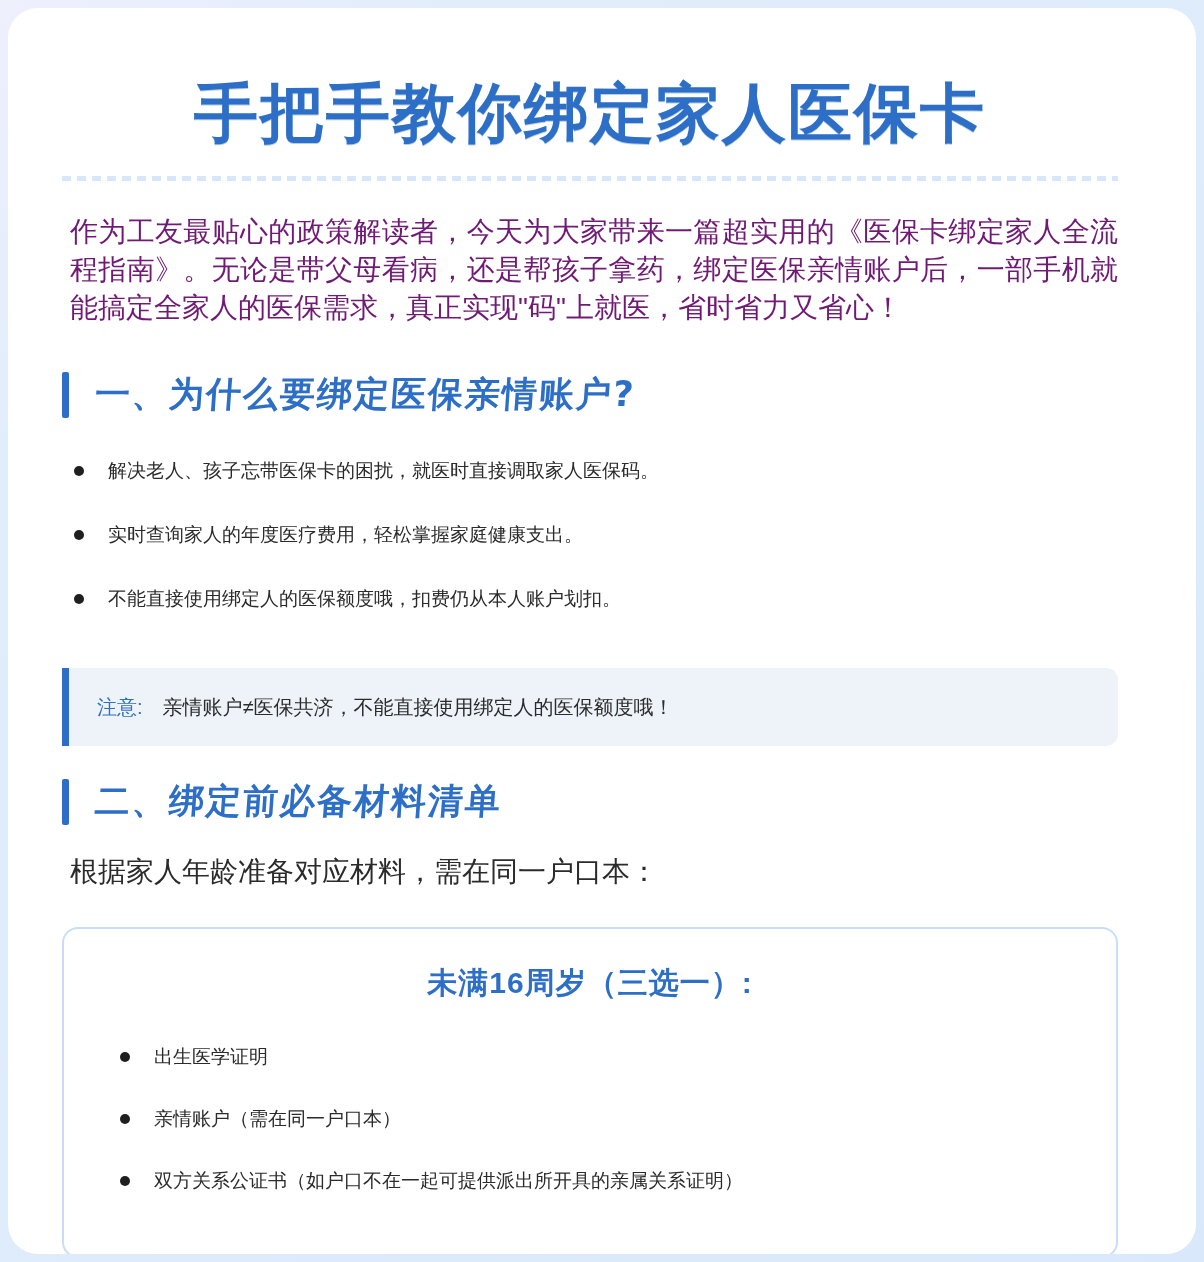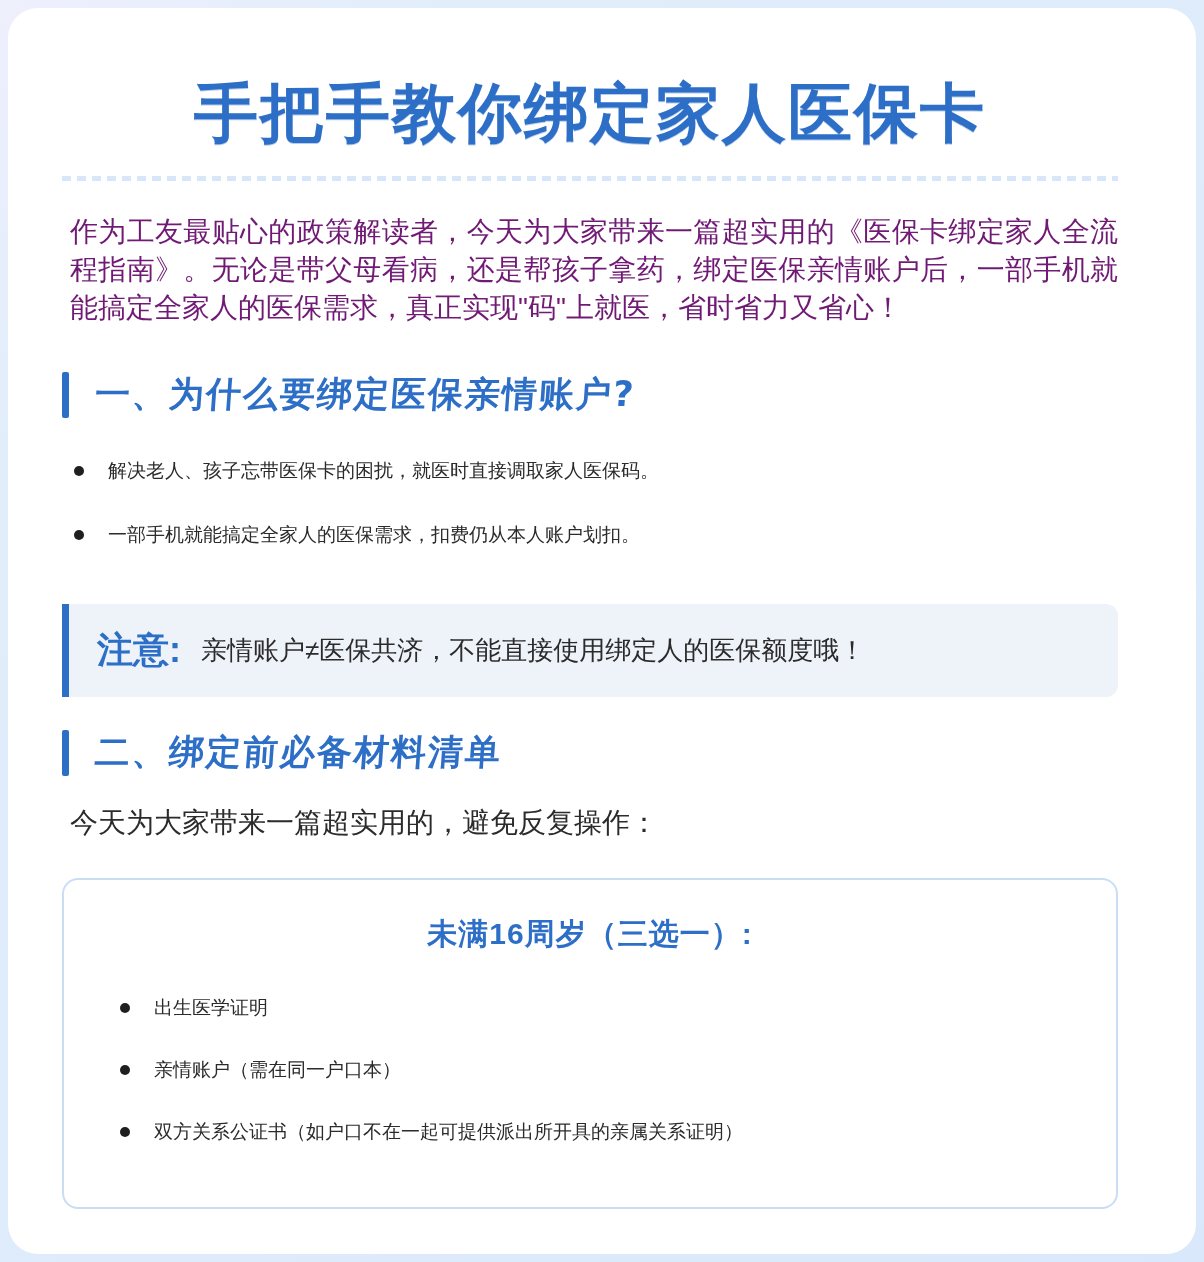--- a/index.html
+++ b/index.html
@@ -102,27 +102,27 @@
     display: flex;
     align-items: center;
     gap: 20px;
     background: var(--note-bg);
     border-left: 7px solid var(--accent);
     border-radius: 0 12px 12px 0;
     padding: 22px 28px;
     min-height: 34px;
   }
   .note .note-label {
-    font-size: 36px;
-    font-weight: bold;
+    font-size: 20px;
+    font-weight: normal;
     color: var(--accent);
     flex: none;
   }
   .note .note-text {
-    font-size: 26px;
+    font-size: 20px;
     color: #2b2b2b;
   }
   
   .section-heading.second {
     margin-top: 32px;
   }
   .lead {
     margin: 28px 0 0 8px;
     font-size: 28px;
     line-height: 38px;
@@ -166,35 +166,39 @@
     <h2>一、为什么要绑定医保亲情账户?</h2>
   </div>
 
   <ul class="dot-list">
     <li>
       <span class="dot"></span>
       <span>解决老人、孩子忘带医保卡的困扰，就医时直接调取家人医保码。</span>
     </li>
     <li>
       <span class="dot"></span>
-      <span>一部手机就能搞定全家人的医保需求，扣费仍从本人账户划扣。</span>
+      <span>实时查询家人的年度医疗费用，轻松掌握家庭健康支出。</span>
+    </li>
+    <li>
+      <span class="dot"></span>
+      <span>不能直接使用绑定人的医保额度哦，扣费仍从本人账户划扣。</span>
     </li>
   </ul>
 
   <div class="note">
     <span class="note-label">注意:</span>
     <span class="note-text">亲情账户≠医保共济，不能直接使用绑定人的医保额度哦！</span>
   </div>
 
   <div class="section-heading second">
     <span class="accent-bar"></span>
     <h2>二、绑定前必备材料清单</h2>
   </div>
 
-  <p class="lead">今天为大家带来一篇超实用的，避免反复操作：</p>
+  <p class="lead">根据家人年龄准备对应材料，需在同一户口本：</p>
 
   <div class="materials-card">
     <h3>未满16周岁（三选一）:</h3>
     <ul class="dot-list">
       <li>
         <span class="dot"></span>
         <span>出生医学证明</span>
       </li>
       <li>
         <span class="dot"></span>

